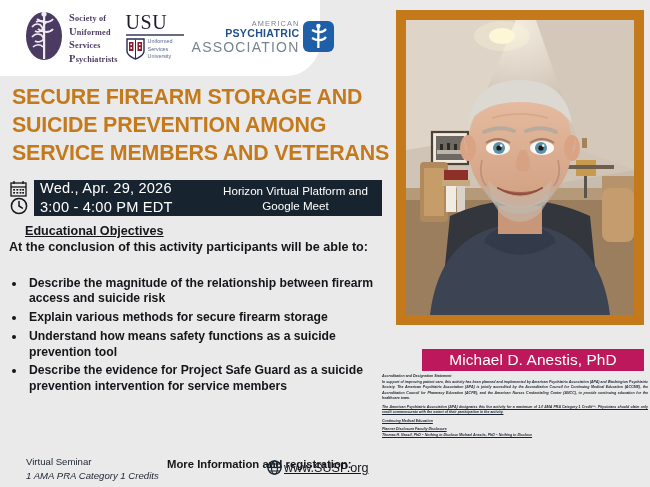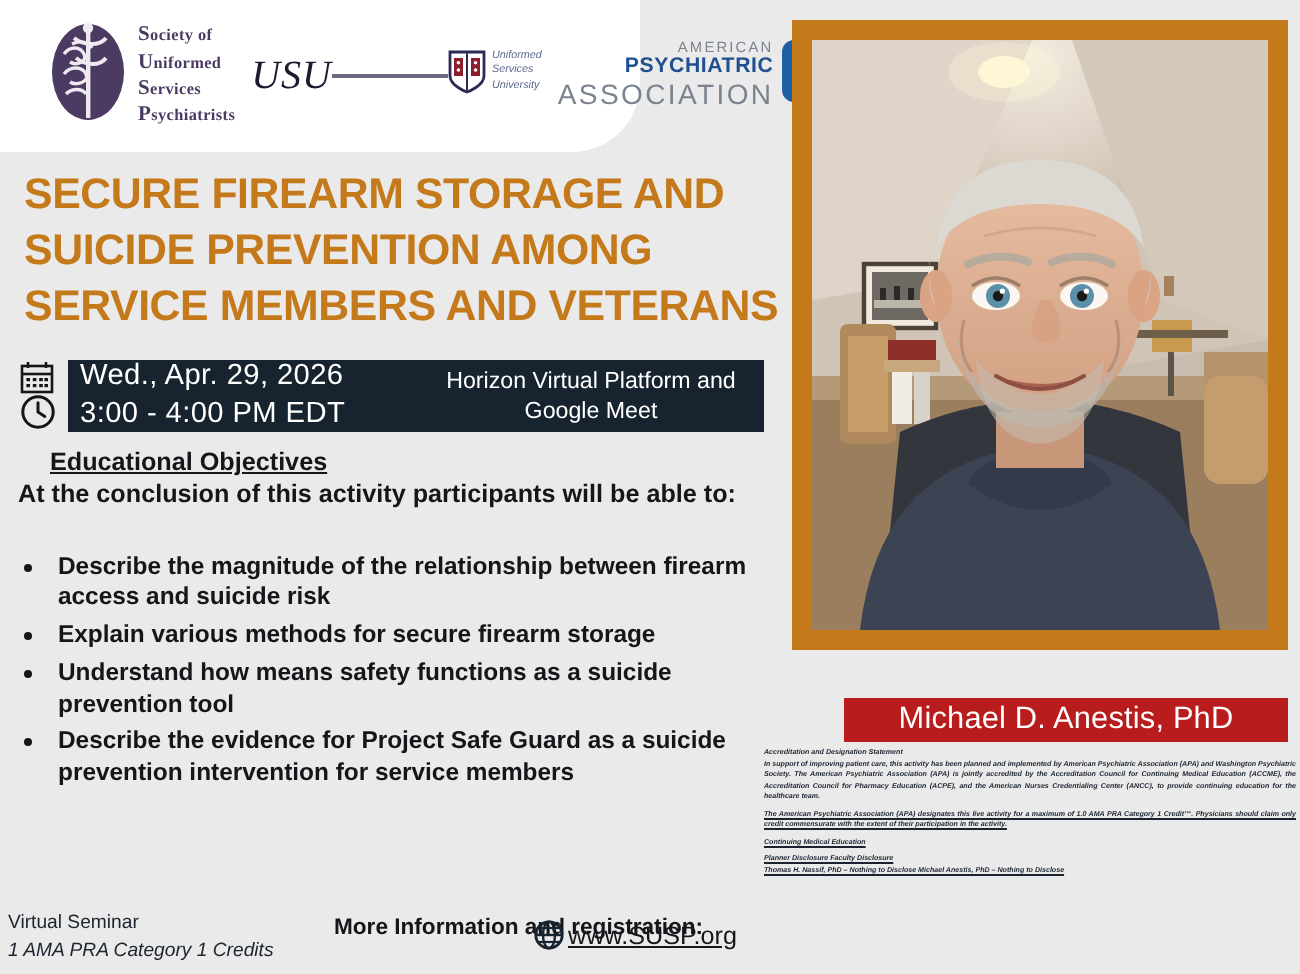--- a/index.html
+++ b/index.html
@@ -25,21 +25,21 @@
   .logo { display:flex; align-items:center; }
   
   .susp { gap:5px; }
   .susp-txt {
     font-family:"Liberation Serif", serif;
     font-weight:bold; color:#4b3b63;
     font-size:8.2px; line-height:1.28; letter-spacing:.2px;
   }
   .susp-txt div:first-letter { font-size:10.5px; }
   
-  .usu { flex-direction:row; align-items:center;font-style:italic; }
+  .usu { flex-direction:column; align-items:flex-start; }
   .usu-word {
     font-family:"Liberation Serif", serif; font-size:20px;
     letter-spacing:.5px; color:#1b1b30; line-height:1;
   }
   .usu-rule { width:58px; height:1.5px; background:#6a6a80; margin:2px 0 2px; }
   .usu-lower { display:flex; align-items:flex-start; gap:3px; }
   .usu-sub {
     font-size:5.4px; color:#5a6a8c; line-height:1.45;
     font-family:"Liberation Sans", sans-serif;
   }
@@ -87,21 +87,21 @@
     font-size:12.6px; font-weight:bold; color:#15151a; line-height:1.26;
   }
   .obj-list {
     position:absolute; left:26px; top:276px; width:348px;
     font-size:12.2px; font-weight:bold; color:#15151a; line-height:1.26;
   }
   .obj-list li { margin-bottom:3.5px; padding-left:3px; }
 
   
   .foot-left {
-    position:absolute; left:4px; top:455px; font-size:9.6px; color:#1c2430;
+    position:absolute; left:26px; top:455px; font-size:9.6px; color:#1c2430;
     line-height:1.45;
   }
   .foot-left .ital { font-style:italic; }
   .foot-mid {
     position:absolute; left:167px; top:457px; font-size:11.3px;
     font-weight:bold; color:#15151a; line-height:1.3;
   }
   .globe { position:absolute; left:267px; top:460px; }
   .url {
     position:absolute; left:284px; top:461px; font-size:12.6px;
@@ -116,21 +116,21 @@
   .photo {
     width:100%; height:100%; position:relative; overflow:hidden;
     background:#6a625c;
   }
   .speaker-label {
     position:absolute; left:396px; top:327px; width:248px;
     text-align:center; font-size:17.6px; color:#15151a; letter-spacing:.2px;
   }
   .speaker-name {
     position:absolute; left:422px; top:349px; width:222px; height:22px;
-    background:#b91c1c; color:#fff; font-size:15.4px;
+    background:#be185d; color:#fff; font-size:15.4px;
     display:flex; align-items:center; justify-content:center;
     letter-spacing:.1px;
   }
   .fineprint {
     position:absolute; left:382px; top:374px; width:266px;
     font-size:3.55px; line-height:1.52; color:#1a2430;
     font-style:italic; font-weight:bold; text-align:justify;
   }
   .fineprint .fp-h { text-decoration:none; display:block; margin-bottom:.5px; }
   .fineprint .fp-u { text-decoration:underline; display:block; }

